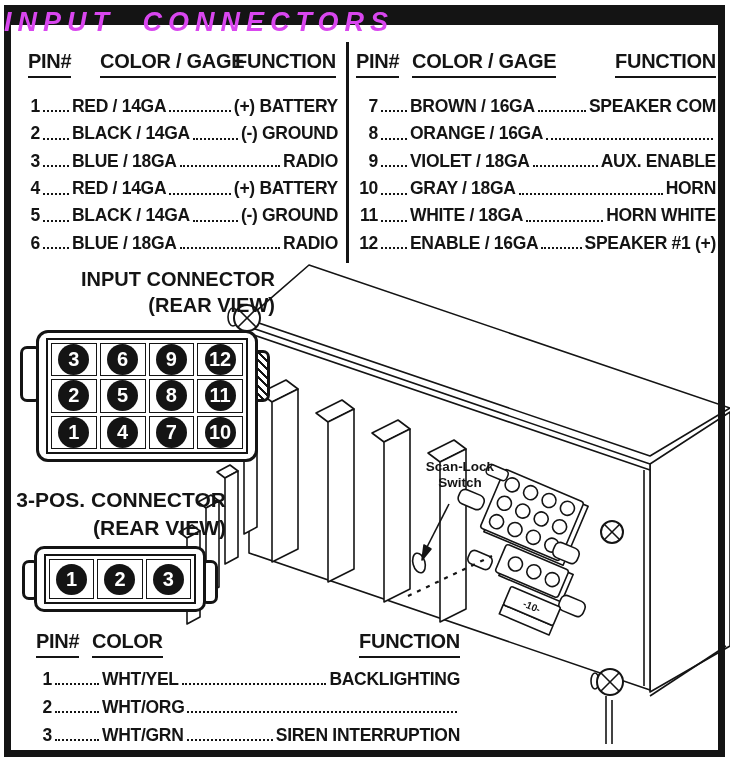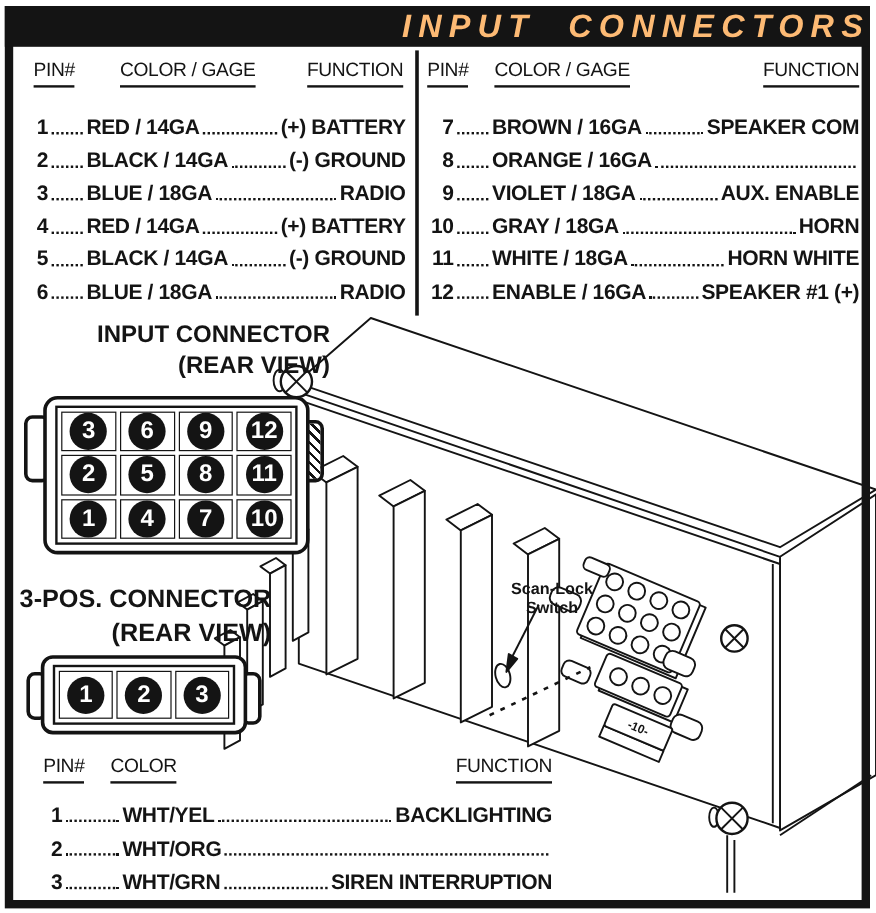--- a/index.html
+++ b/index.html
@@ -5,42 +5,42 @@
   html,body { margin:0; padding:0; background:#fff; }
   .page {
     position:relative; width:730px; height:761px; background:#fff;
     font-family:"Liberation Sans", sans-serif; color:#141414; overflow:hidden;
   }
   .frame {
     position:absolute; left:4px; top:5px; right:5px; bottom:4px;
     border:7px solid #141414; pointer-events:none; z-index:40;
   }
   .titlebar {
-    position:absolute; left:4px; top:5px; right:5px; height:34px; background:#141414;
-    color:#fdba74; text-align:right; line-height:34px; z-index:41;
+    position:absolute; left:4px; top:5px; right:5px; height:20px; background:#141414;
+    color:#d946ef; text-align:left; line-height:34px; z-index:41;
     font-size:27px; font-weight:bold; font-style:italic; letter-spacing:6px; word-spacing:14px;
   }
   .divider { position:absolute; left:346px; top:42px; width:3px; height:221px; background:#141414; z-index:5; }
 
   
   .ptable { position:absolute; z-index:6; }
-  .ptable .hdr { position:absolute; top:0; font-size:16px; font-weight:normal; letter-spacing:-0.3px;
+  .ptable .hdr { position:absolute; top:0; font-size:20px; font-weight:bold; letter-spacing:-0.3px;
     border-bottom:2.5px solid #141414; padding-bottom:3px; white-space:nowrap; }
   .rows { position:absolute; left:0; right:0; }
   .prow { display:flex; align-items:flex-end; height:27.4px; }
   .prow span { line-height:1; font-size:17.5px; font-weight:bold; letter-spacing:-0.3px; white-space:nowrap; }
   .pinnum { width:24px; text-align:right; }
   .lead { height:0; border-bottom:2.8px dotted #141414; margin:0 3px 3px 3px; }
   .lead-fix { width:26px; } .lead-flex { flex:1; }
   .bt .lead-fix { width:44px; }
   .bt .prow { height:28px; }
 
   
   .biglabel { position:absolute; text-align:right; font-weight:bold; z-index:12; }
-  .smalllabel { position:absolute; text-align:center; font-weight:bold; z-index:12; font-size:13.5px; line-height:16px;margin-top:24px; }
+  .smalllabel { position:absolute; text-align:center; font-weight:bold; z-index:12; font-size:13.5px; line-height:16px; }
 
   
   .conn { position:absolute; z-index:20; }
   .tab { position:absolute; border:3px solid #141414; border-radius:7px; background:#fff; box-sizing:border-box; }
   .tab-hatch { background:repeating-linear-gradient(45deg,#141414 0 2px,#fff 2px 6px); }
   .shell { position:absolute; border:3.5px solid #141414; border-radius:12px; background:#fff; box-sizing:border-box; }
   .inner { position:absolute; border:2px solid #141414; background:#fff; box-sizing:border-box;
     display:grid; gap:3px; padding:3px; }
   .cell { border:1.5px solid #141414; display:flex; align-items:center; justify-content:center; }
   .pc { width:31px; height:31px; border-radius:50%; background:#141414; color:#fff;

